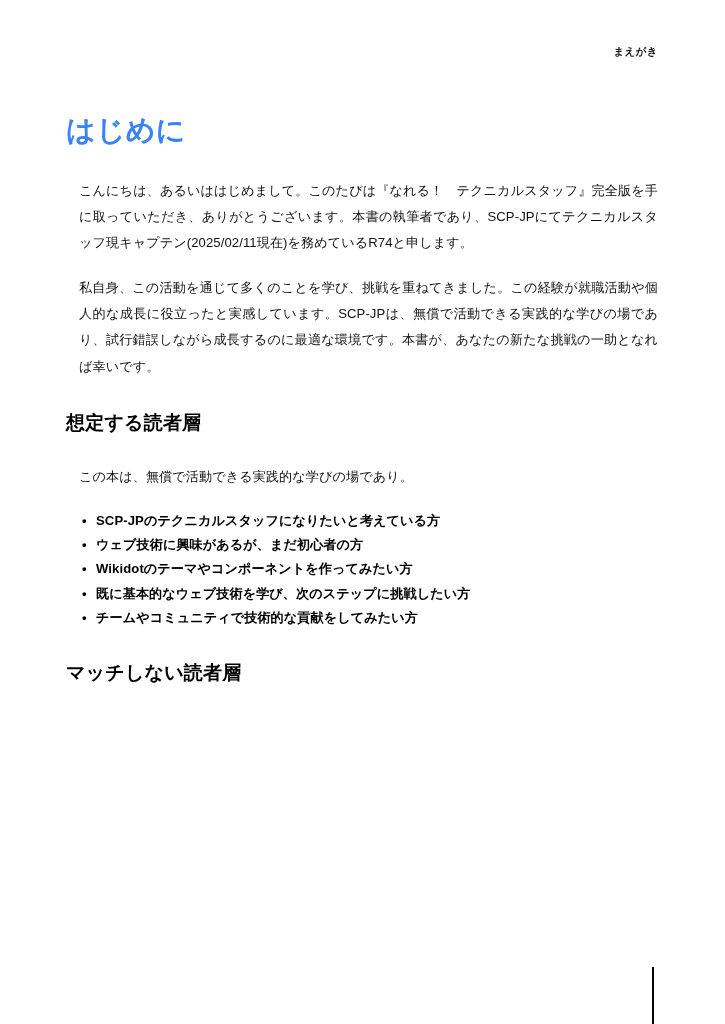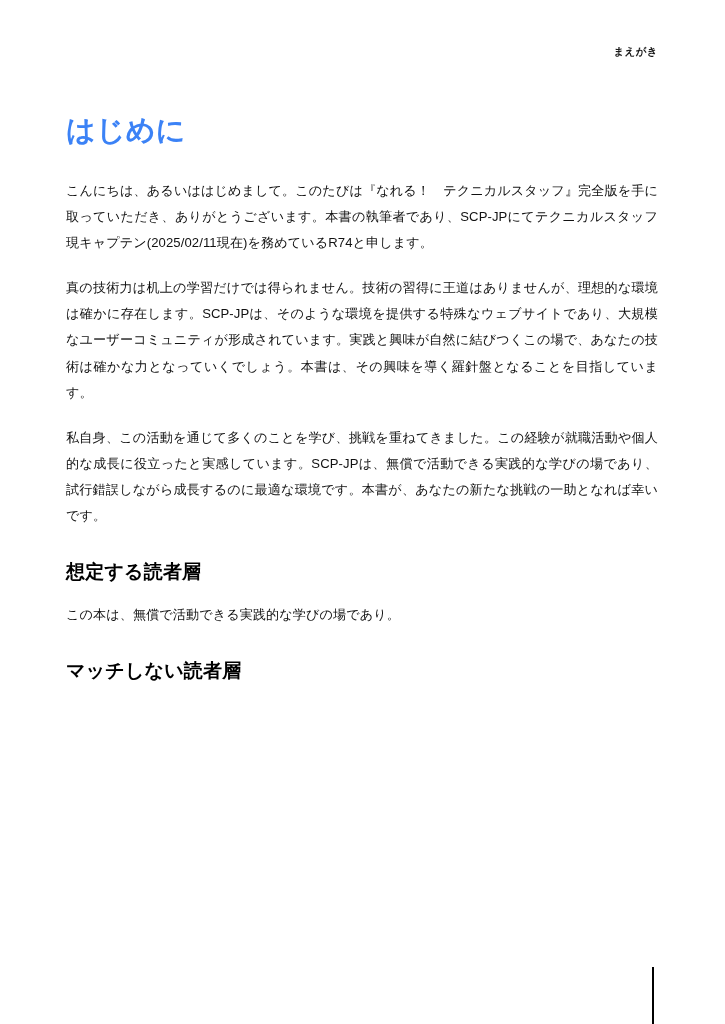--- a/index.html
+++ b/index.html
@@ -51,29 +51,29 @@
     letter-spacing: 0.2px;
     margin: 0 0 30px 0;
     color: #3b82f6;
   }
 
   h2.section-title {
     font-size: 19px;
     font-weight: 700;
     line-height: 26px;
     letter-spacing: 0.2px;
-    margin: 30px 0 17px 0;
+    margin: 30px 0 28px 0;
     color: #000;
   }
 
   p.body-text {
     font-size: 13.1px;
     line-height: 26.1px;
     letter-spacing: 0.1px;
-    margin: 0 0 19px 0;
+    margin: 0 0 19px 13px;
     text-align: justify;
     text-justify: inter-character;
     color: #111;
   }
   p.body-text:last-child { margin-bottom: 0; }
 
   ul.bullet-list {
     list-style: none;
     margin: 0 0 19px 0;
     padding: 0 0 0 16px;
@@ -112,29 +112,35 @@
 <div class="page">
 
   <div class="running-header">まえがき</div>
 
   <div class="content">
 
     <h1 class="chapter-title">はじめに</h1>
 
     <p class="body-text">こんにちは、あるいははじめまして。このたびは『なれる！　テクニカルスタッフ』完全版を手に取っていただき、ありがとうございます。本書の執筆者であり、SCP-JPにてテクニカルスタッフ現キャプテン(2025/02/11現在)を務めているR74と申します。</p>
 
-    <p class="body-text">真の技術力は机上の学習だけでは得られません。技術の習得に王道はありませんが、理想的な環境は確かに存在します。SCP-JPは、そのような環境を提供する特殊なウェブサイトであり、大規模なユーザーコミュニティが形成されています。実践と興味が自然に結びつくこの場で、あなたの技術は確かな力となっていくでしょう。本書は、その興味を導く羅針盤となることを目指しています。</p>
 
 
     <p class="body-text">私自身、この活動を通じて多くのことを学び、挑戦を重ねてきました。この経験が就職活動や個人的な成長に役立ったと実感しています。SCP-JPは、無償で活動できる実践的な学びの場であり、試行錯誤しながら成長するのに最適な環境です。本書が、あなたの新たな挑戦の一助となれば幸いです。</p>
 
     <h2 class="section-title">想定する読者層</h2>
 
     <p class="body-text">この本は、無償で活動できる実践的な学びの場であり。</p>
 
+    <ul class="bullet-list">
+      <li>SCP-JPのテクニカルスタッフになりたいと考えている方</li>
+      <li>ウェブ技術に興味があるが、まだ初心者の方</li>
+      <li>Wikidotのテーマやコンポーネントを作ってみたい方</li>
+      <li>既に基本的なウェブ技術を学び、次のステップに挑戦したい方</li>
+      <li>チームやコミュニティで技術的な貢献をしてみたい方</li>
+    </ul>
 
 
     <h2 class="section-title">マッチしない読者層</h2>
 
   </div>
 
   <div class="thumb-rule"></div>
 
 </div>
 

